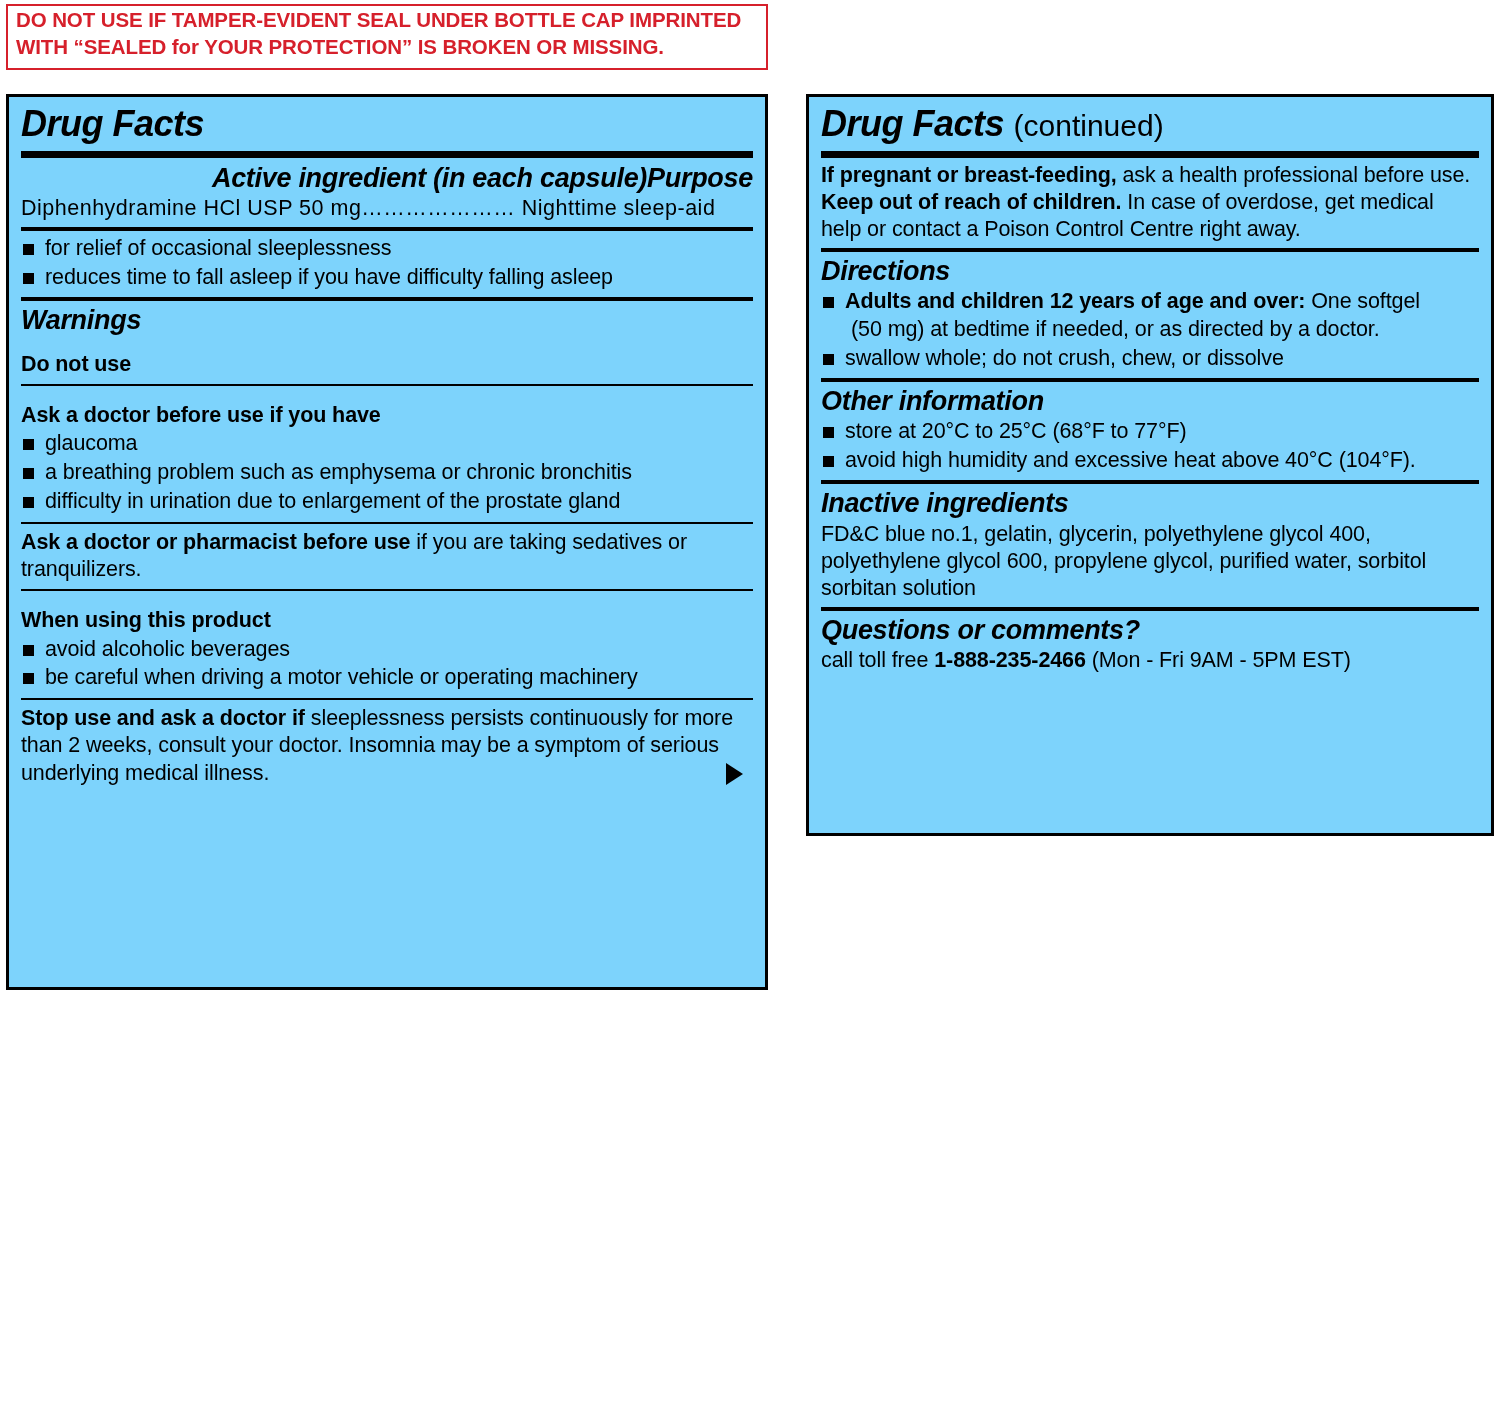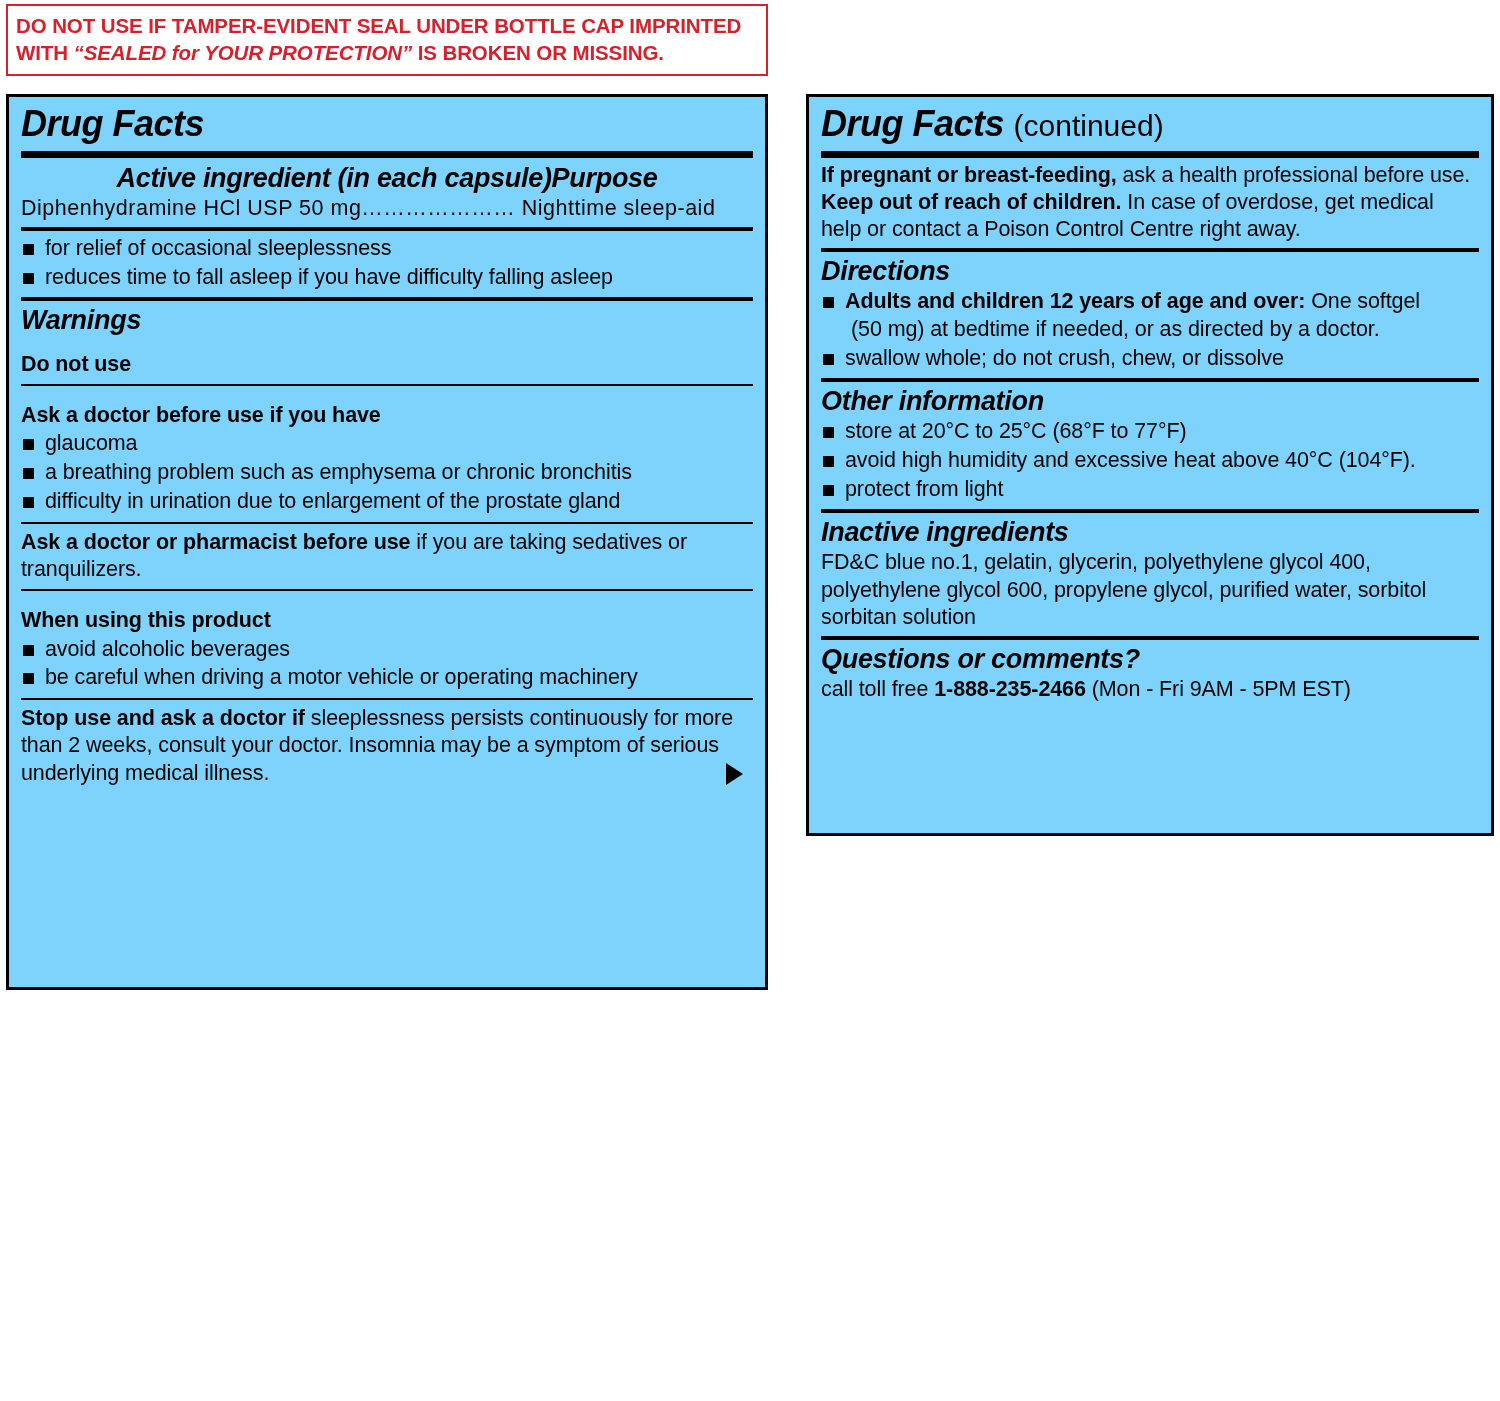--- a/index.html
+++ b/index.html
@@ -14,32 +14,31 @@
     overflow: hidden;
   }
 
   
   .tamper-box {
     position: absolute;
     left: 6px;
     top: 4px;
     width: 762px;
     border: 2px solid #d6202b;
-    padding: 6px 8px 8px 8px;
+    padding: 0 8px 8px 8px;
   }
   .tamper-line {
     color: #d6202b;
     font-weight: bold;
     font-size: 20.5px;
     line-height: 1.32;
     letter-spacing: -0.1px;
     white-space: nowrap;
   }
   .tamper-line .ital {
-    font-style: italic;
   }
 
   
   .panel {
     position: absolute;
     border: 3px solid #000;
     background: #7dd3fc;
   }
   .panel-left {
     left: 6px;
@@ -78,21 +77,21 @@
   .sec-head {
     font-size: 27px;
     font-weight: bold;
     font-style: italic;
     letter-spacing: -0.3px;
     line-height: 1.12;
     margin: 1px 0 2px 0;
   }
   .row-head {
     display: flex;
-    justify-content: center;
+    justify-content: flex-end;
     align-items: baseline;
   }
   .body-txt {
     font-size: 21.5px;
     line-height: 1.26;
     letter-spacing: -0.1px;
   }
   .sub-head {
     font-size: 21.5px;
     font-weight: bold;
@@ -243,21 +242,20 @@
     </li>
     <li>swallow whole; do not crush, chew, or dissolve</li>
   </ul>
 
   <div class="rule-med"></div>
 
   <div class="sec-head">Other information</div>
   <ul class="blist">
     <li>store at 20°C to 25°C (68°F to 77°F)</li>
     <li>avoid high humidity and excessive heat above 40°C (104°F).</li>
-    <li>protect from light</li>
   </ul>
 
   <div class="rule-med"></div>
 
   <div class="sec-head">Inactive ingredients</div>
   <div class="body-txt">FD&amp;C blue no.1, gelatin, glycerin, polyethylene glycol 400, polyethylene glycol 600, propylene glycol, purified water, sorbitol sorbitan solution</div>
 
   <div class="rule-med"></div>
 
   <div class="sec-head">Questions or comments?</div>

